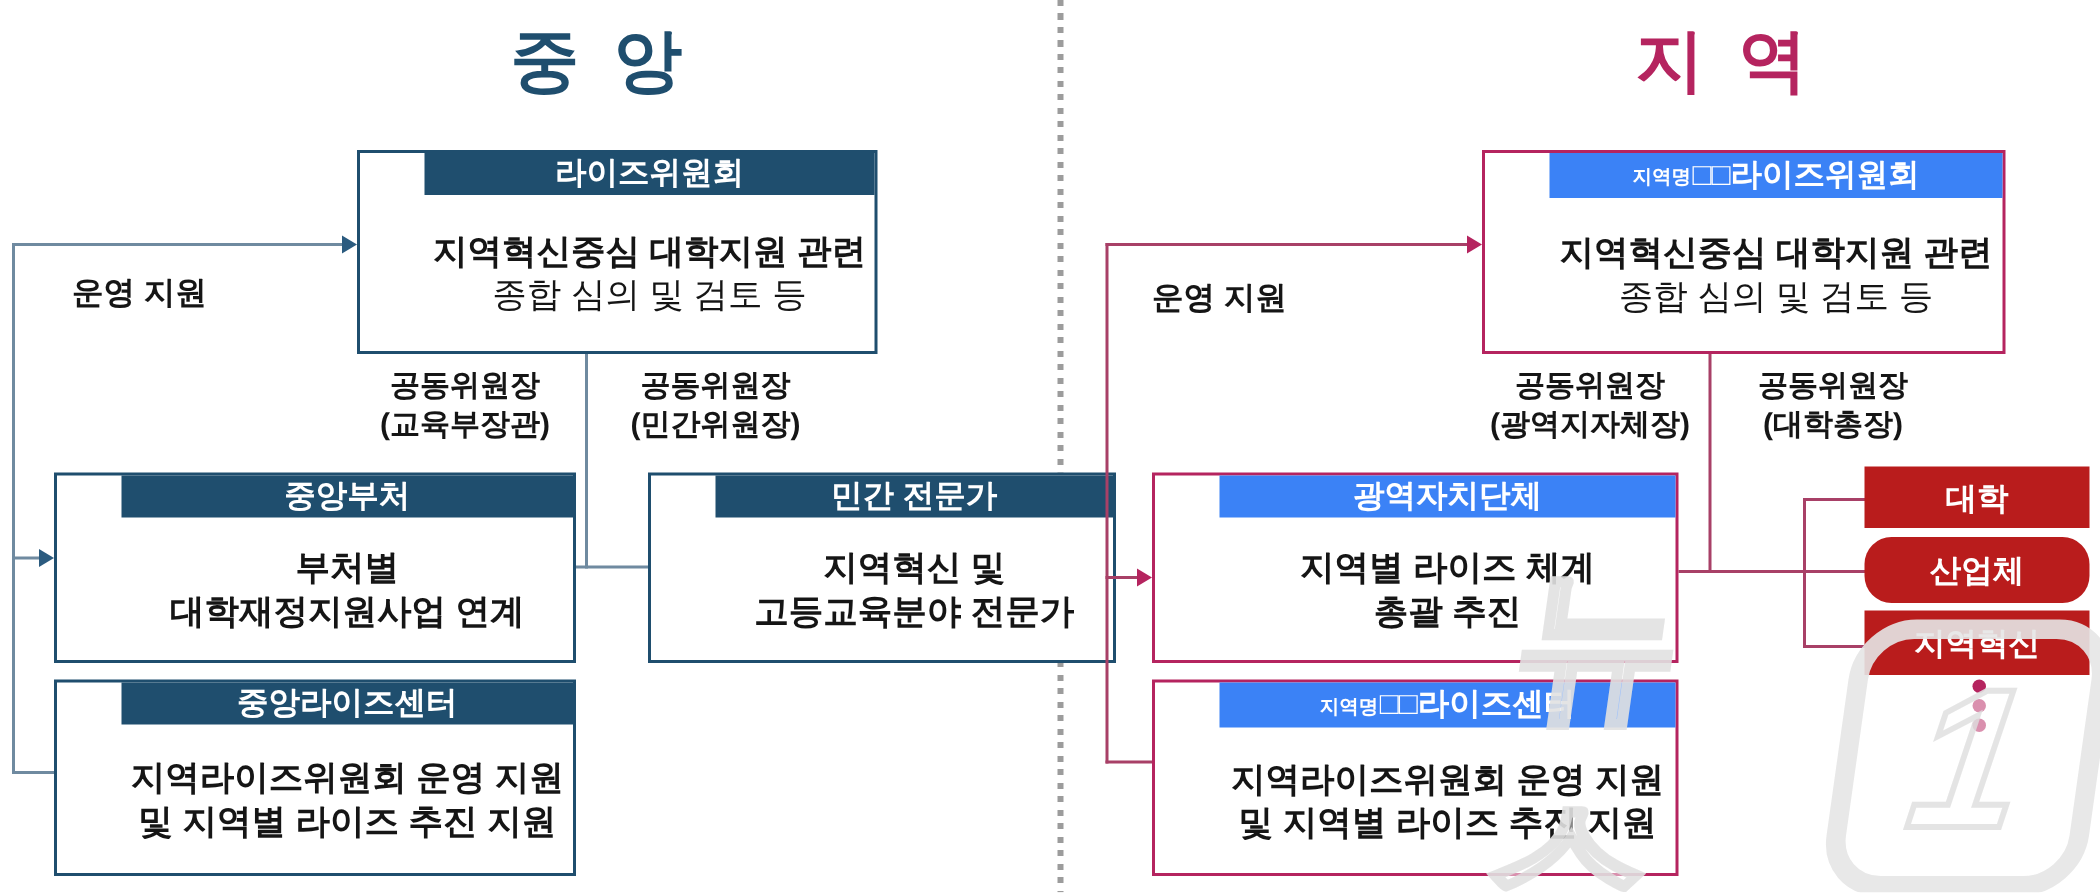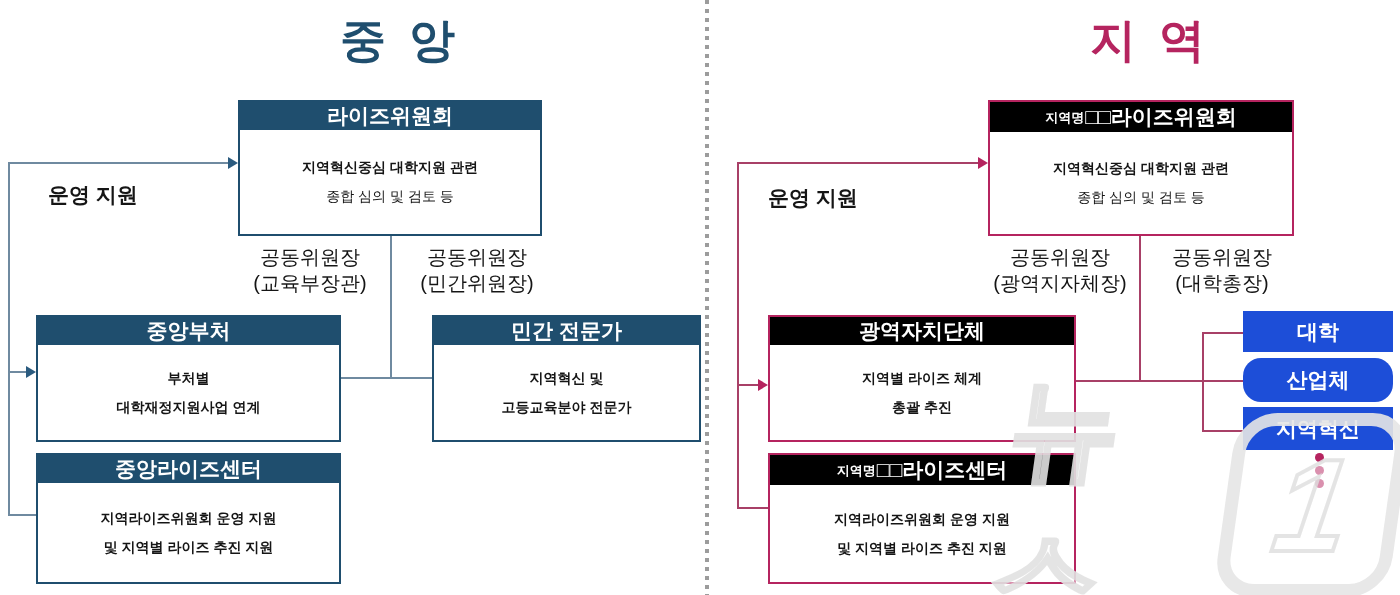--- a/index.html
+++ b/index.html
@@ -9,44 +9,44 @@
   }
   
   .sec-title{position:absolute;top:10px;width:600px;text-align:center;
     font-size:46px;font-weight:900;letter-spacing:5px;}
   .sec-title.navy{color:#1f4e6e;left:100px;}
   .sec-title.magenta{color:#b5245f;left:850px;}
   
   .divider{position:absolute;left:705px;top:0;width:4px;height:595px;
     background:repeating-linear-gradient(to bottom,#9c9c9c 0 4px,transparent 4px 9px);}
   
-  .obox{position:absolute;background:#fff;display:flex;flex-direction:column;}
+  .obox{position:absolute;background:#fff;display:flex;flex-direction:column;padding-left:43px;}
   .obox.navy{border:2px solid #1f4e6e;}
   .obox.magenta{border:2px solid #b5245f;}
   .obox .hdr{flex:0 0 28px;display:flex;align-items:center;justify-content:center;
     color:#fff;font-size:21px;font-weight:800;line-height:28px;}
   .obox.navy .hdr{background:#1f4e6e;}
-  .obox.magenta .hdr{background:#000000;}
+  .obox.magenta .hdr{background:#3b82f6;}
   .obox .hdr .prefix{font-size:13px;font-weight:700;align-self:flex-start;margin-top:2px;margin-right:1px;}
   .obox .body{flex:1;display:flex;flex-direction:column;align-items:center;justify-content:center;
-    font-size:14px;font-weight:700;line-height:29px;text-align:center;color:#151515;}
+    font-size:23px;font-weight:700;line-height:29px;text-align:center;color:#151515;}
   .obox .body .strong{font-weight:400;}
   
   .lbl{position:absolute;font-size:21px;font-weight:700;color:#151515;}
   .cochair{position:absolute;width:160px;text-align:center;font-size:20px;
-    font-weight:400;line-height:26px;color:#151515;}
+    font-weight:700;line-height:26px;color:#151515;}
   
   .ln{position:absolute;}
   .ln.l{background:#6f8aa0;}
   .ln.r{background:#a84067;}
   .arrow{position:absolute;width:0;height:0;border-top:6px solid transparent;border-bottom:6px solid transparent;}
   .arrow.l{border-left:10px solid #2b5b7f;}
   .arrow.r{border-left:10px solid #b5245f;}
   
-  .pbox{position:absolute;left:1243px;width:150px;background:#1d4ed8;color:#fff;
+  .pbox{position:absolute;left:1243px;width:150px;background:#b91c1c;color:#fff;
     display:flex;align-items:center;justify-content:center;font-size:21px;font-weight:800;}
   .dot{position:absolute;width:9px;height:9px;border-radius:50%;background:#b5245f;left:1315px;}
   
   .watermark{position:absolute;left:1000px;top:415px;width:400px;height:180px;z-index:6;
     display:flex;align-items:center;pointer-events:none;transform:skewX(-8deg);opacity:.9;}
   .wm-text{font-size:110px;font-weight:900;color:rgba(255,255,255,.55);
     -webkit-text-stroke:4px #e2e2e2;letter-spacing:-4px;}
   .wm-sq{width:150px;height:158px;border:13px solid #e6e6e6;border-radius:40px;margin-left:14px;
     display:flex;align-items:center;justify-content:center;background:transparent;}
   .wm-digit{font-size:132px;font-weight:900;font-style:italic;color:rgba(255,255,255,.55);

